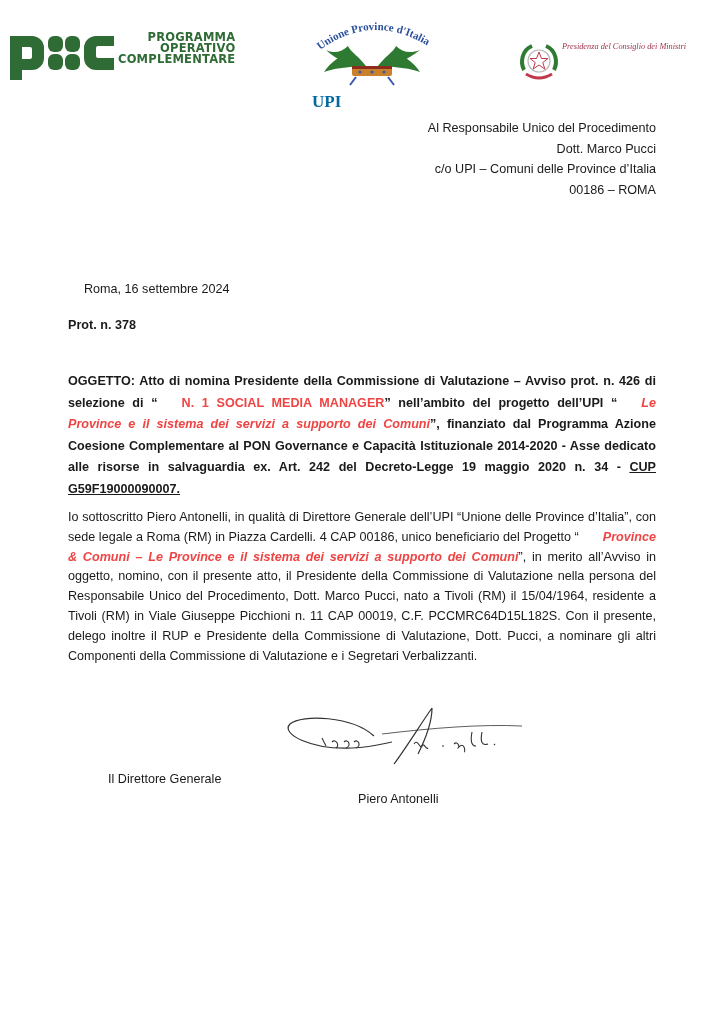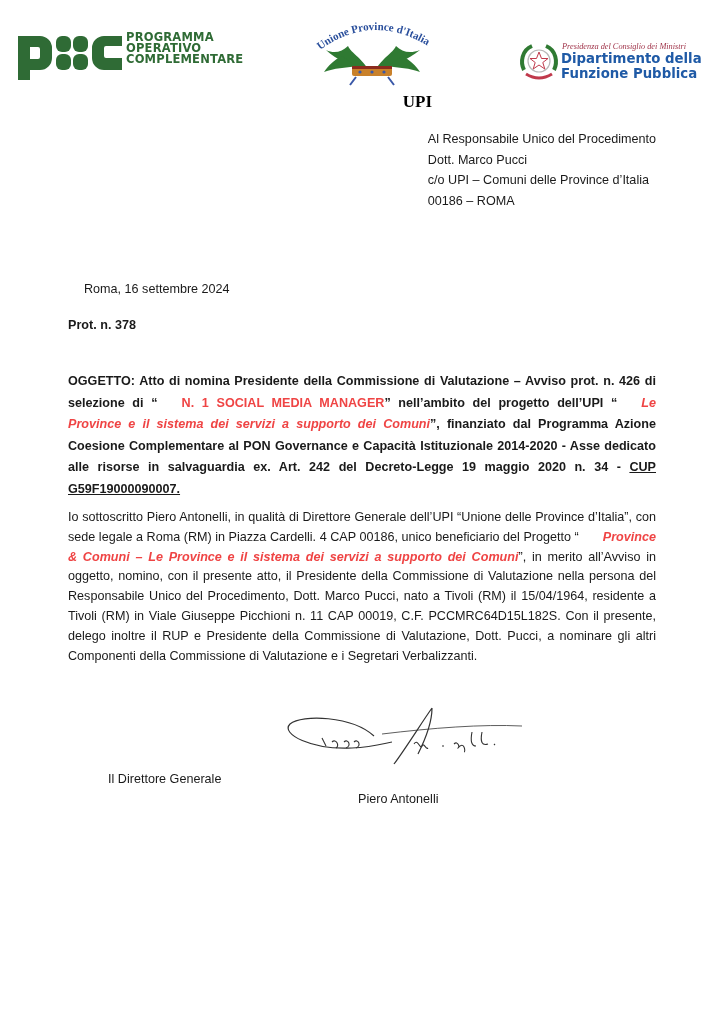--- a/index.html
+++ b/index.html
@@ -1,40 +1,40 @@
 <!DOCTYPE html>
 <html><head>
 <meta charset="utf-8">
 <style>
   html, body { margin:0; padding:0; background:#ffffff; }
   body { width:724px; height:1024px; position:relative; overflow:hidden;
          font-family:"Liberation Sans", sans-serif; color:#1a1a1a; }
   .abs { position:absolute; }
 
   
-  #poc-logo { left:18px; top:28px; width:230px; height:52px; }
+  #poc-logo { left:10px; top:28px; width:230px; height:52px;text-align:right; }
   .poc-letters { position:absolute; left:0; top:4px; }
   .poc-text { position:absolute; left:108px; top:4px; color:#2f6b35; font-family:"DejaVu Sans", sans-serif;
               font-size:11.5px; line-height:11px; font-weight:bold; letter-spacing:0.2px; }
 
   
   #upi-logo { left:312px; top:16px; width:120px; height:98px; }
   .upi-arc { position:absolute; left:0; top:0; }
-  .upi-text { position:absolute; left:0; width:120px; top:76px; text-align:right;
-              font-family:"Liberation Serif", serif; font-weight:bold; font-size:17px; color:#000000; }
+  .upi-text { position:absolute; left:0; width:120px; top:76px; text-align:left;
+              font-family:"Liberation Serif", serif; font-weight:bold; font-size:17px; color:#0369a1; }
 
   
   #dfp-logo { left:518px; top:40px; width:190px; height:46px; }
   .dfp-sub { position:absolute; left:44px; top:2px; font-family:"Liberation Serif", serif; font-style:italic;
              font-size:8.3px; color:#a0344a; white-space:nowrap; }
   .dfp-main { position:absolute; left:43px; top:12px; font-family:"DejaVu Sans", sans-serif; font-weight:bold;
               font-size:13.3px; line-height:14.5px; color:#1f5aa6; white-space:nowrap; }
 
   .doc-text { font-family:"Liberation Sans", sans-serif; font-size:12.6px; color:#1a1a1a; }
-  #recipient { right:68px; top:129px; text-align:left; line-height:20.5px; }
+  #recipient { right:68px; top:118px; text-align:right; line-height:20.5px; }
   #place-date { left:68px; top:282px;margin-left:16px; }
   #protocol { left:68px; top:318px; font-weight:bold; }
   #subject { left:68px; top:371px; width:588px; font-weight:bold; text-align:justify; line-height:21.5px; }
   .blue { color:#ef4444;margin-left:24px; }
   .italic { font-style:italic; }
   .u { text-decoration:underline; }
   #body-para { left:68px; top:508px; width:588px; text-align:justify; line-height:19.8px; }
   #signature { left:282px; top:702px; width:250px; height:70px; }
   #sign-title { left:108px; top:772px; }
   #sign-name { left:314px; top:792px;margin-left:44px; }
@@ -87,24 +87,20 @@
 
 <div id="dfp-logo" class="abs">
   <svg width="42" height="44" viewBox="0 0 42 44" style="position:absolute;left:0;top:0">
     <path d="M6 30 C2 22 4 10 14 6" stroke="#2f7a32" stroke-width="4" fill="none"></path>
     <path d="M36 30 C40 22 38 10 28 6" stroke="#2f7a32" stroke-width="4" fill="none"></path>
     <circle cx="21" cy="21" r="11" fill="none" stroke="#b8b8b8" stroke-width="1.2"></circle>
     <polygon points="21,12 23.5,18.5 30,18.5 24.8,22.5 26.8,29 21,25 15.2,29 17.2,22.5 12,18.5 18.5,18.5" fill="#ffffff" stroke="#c0394b" stroke-width="1"></polygon>
     <path d="M8 34 Q21 42 34 34" stroke="#c0394b" stroke-width="3" fill="none"></path>
   </svg>
   <div class="dfp-sub">Presidenza del Consiglio dei Ministri</div>
-  <div class="dfp-main">
-    <div>Dipartimento della</div>
-    <div>Funzione Pubblica</div>
-  </div>
 </div>
 
 <div id="recipient" class="abs doc-text">
   <div>Al Responsabile Unico del Procedimento</div>
   <div>Dott. Marco Pucci</div>
   <div>c/o UPI – Comuni delle Province d’Italia</div>
   <div>00186 – ROMA</div>
 </div>
 
 <div id="place-date" class="abs doc-text">Roma, 16 settembre 2024</div>

